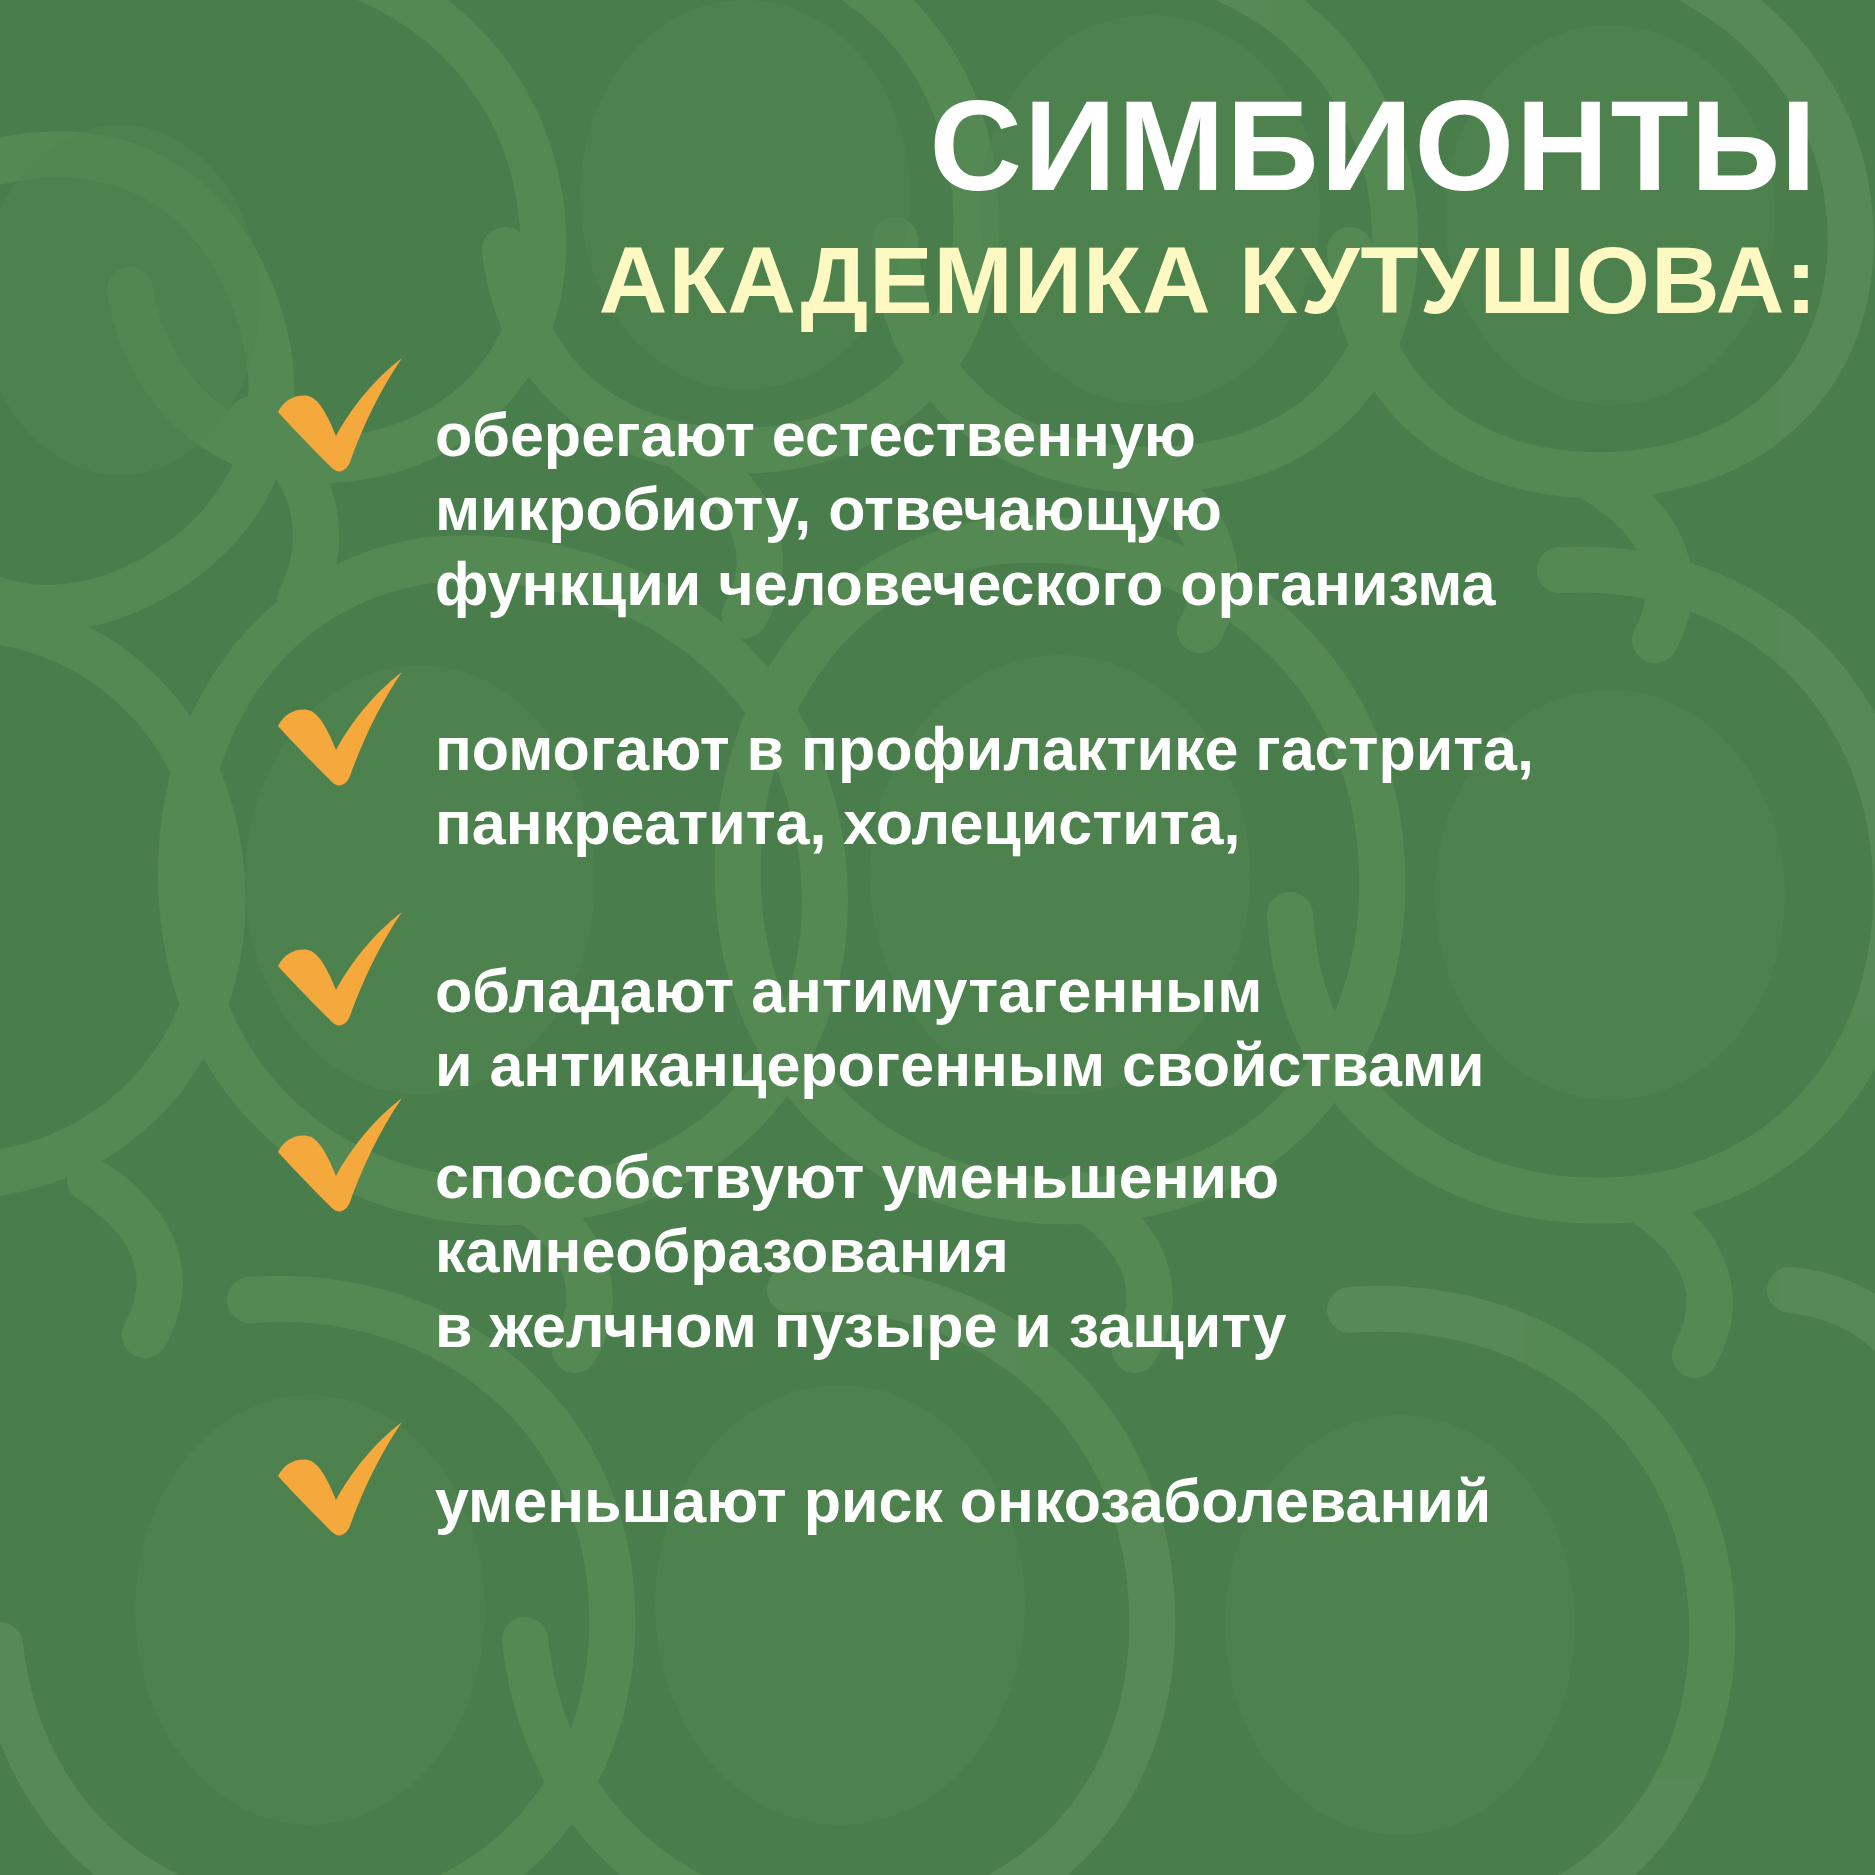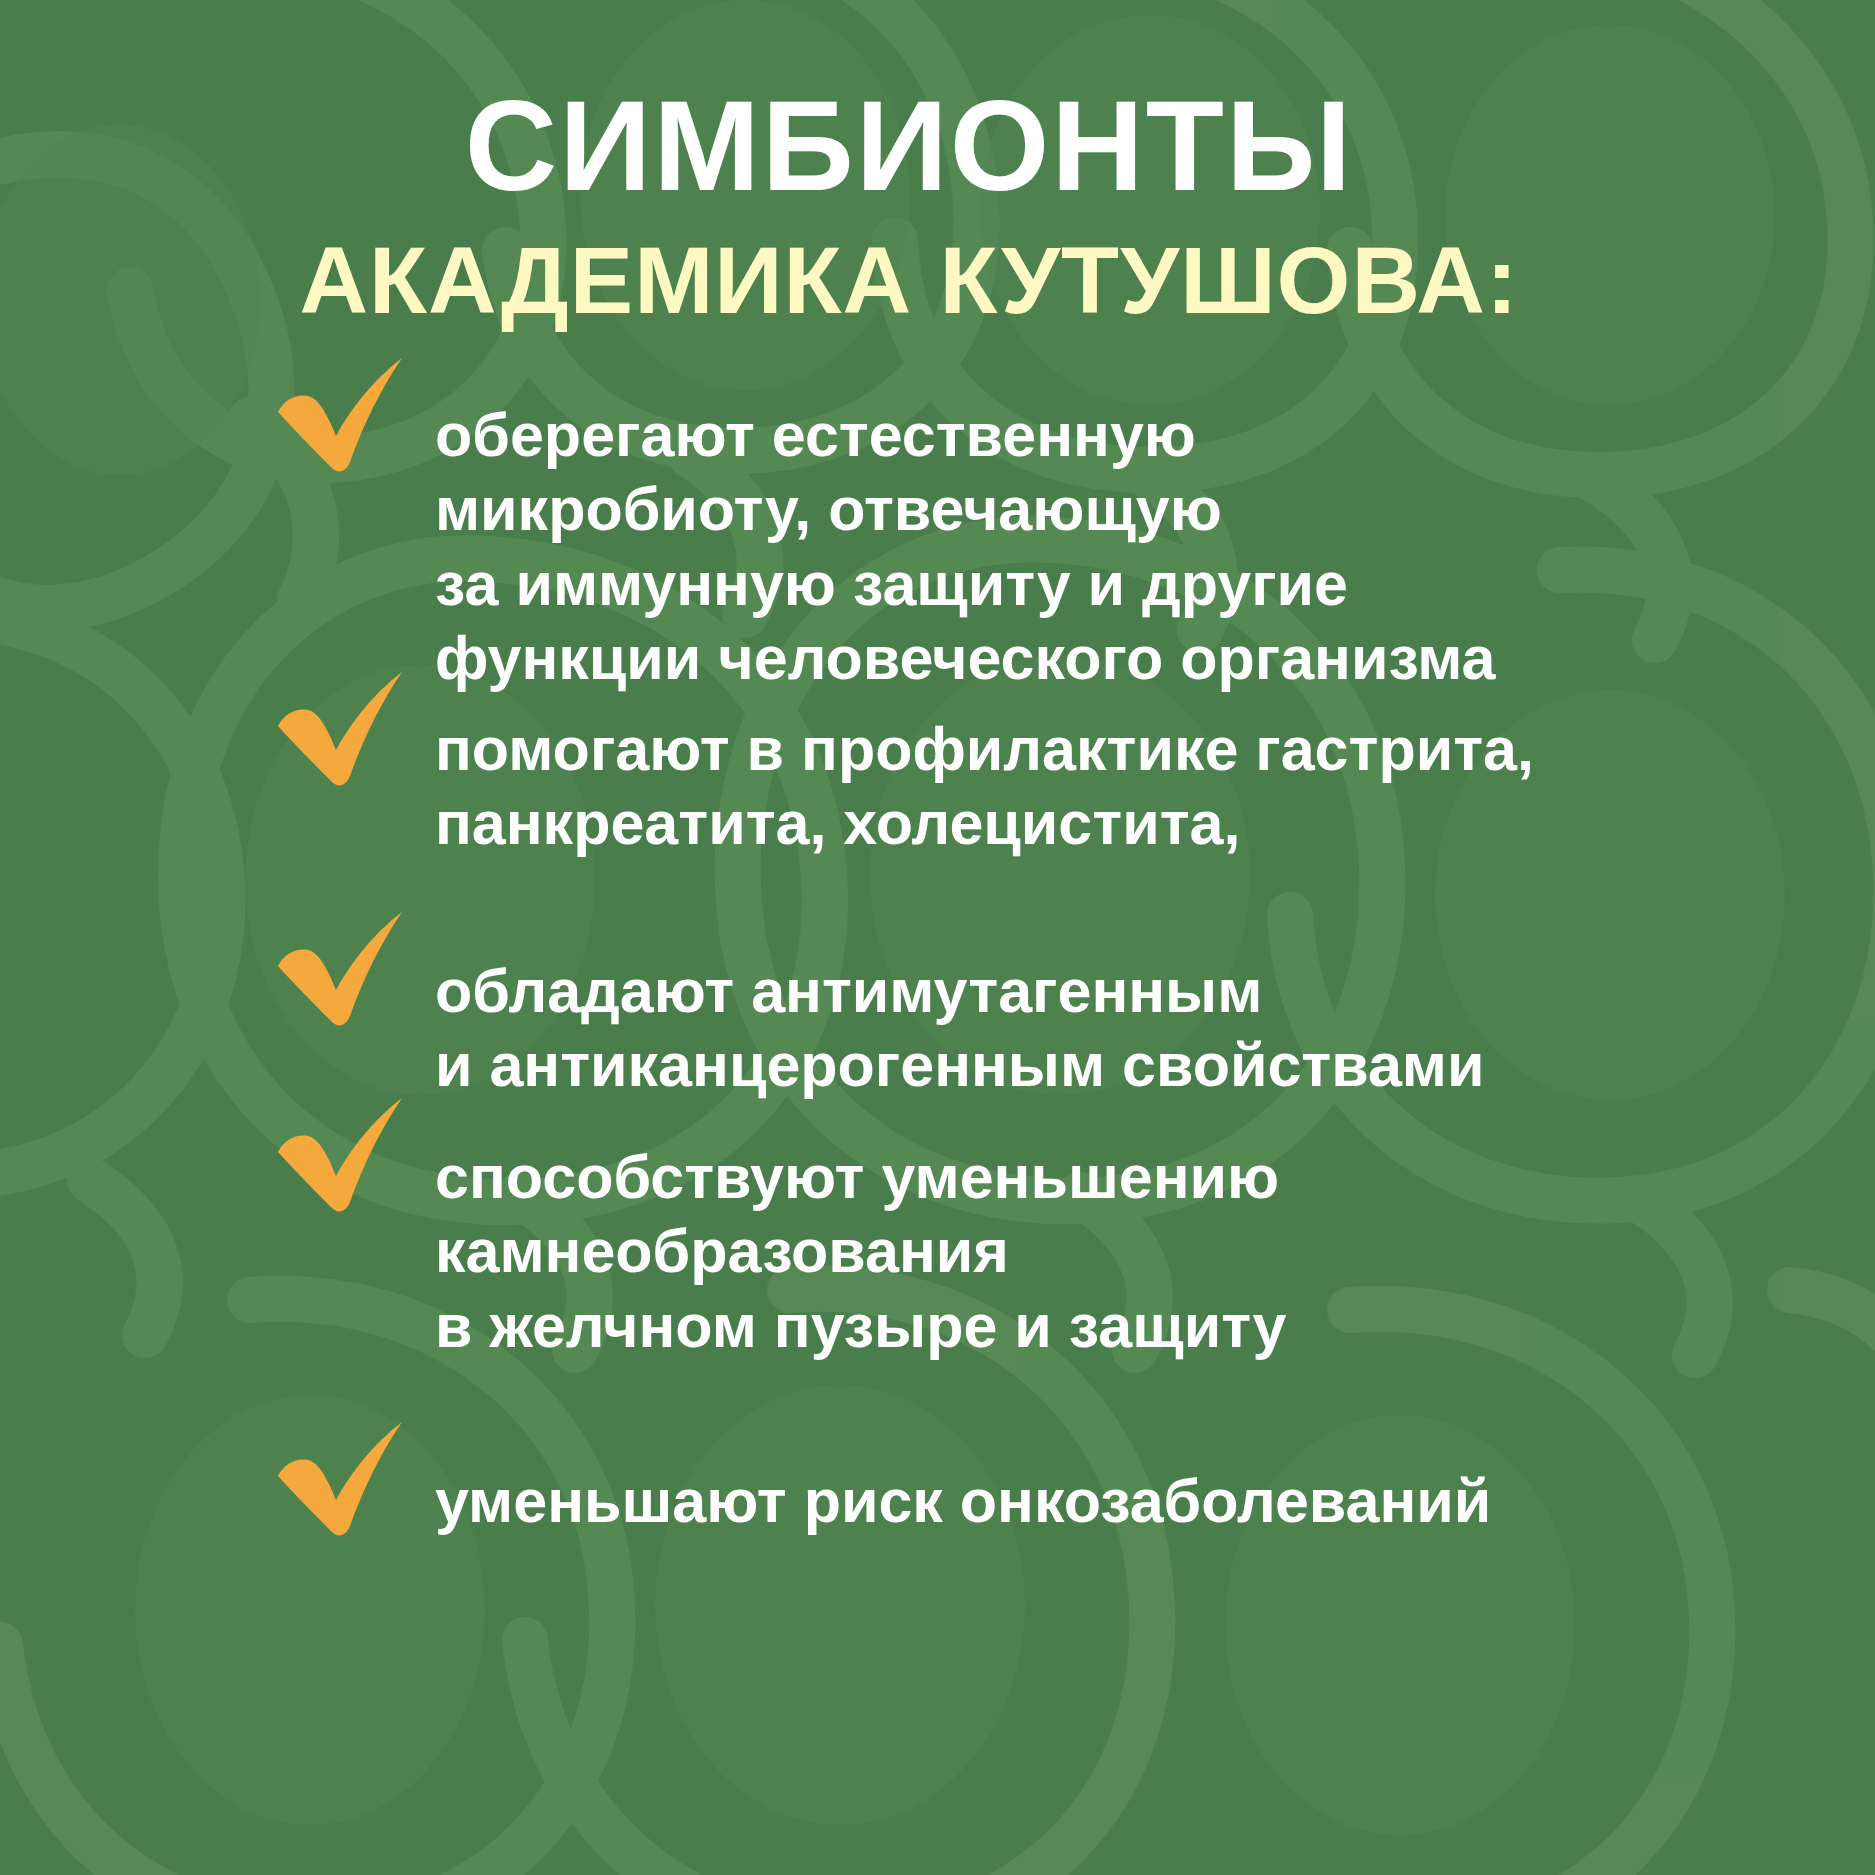--- a/index.html
+++ b/index.html
@@ -33,21 +33,21 @@
     height:1875px;
     pointer-events:none;
   }
 
   
   .title-block {
     position:absolute;
     top:82px;
     left:0;
     width:1818px;
-    text-align:center;
+    text-align:right;
     z-index:5;
   }
 
   .title-line-1 {
     font-size:128px;
     font-weight:bold;
     color:#ffffff;
     letter-spacing:2px;
     line-height:1.0;
     white-space:nowrap;
@@ -169,21 +169,20 @@
 
   <div class="list">
 
     <div class="bullet" id="item-1">
       <svg class="check-icon" viewBox="0 0 140 130" aria-hidden="true">
         <path d="M8 64 C14 52 26 46 38 48 C47 50 53 60 60 74 L66 88 C80 62 103 32 132 10 C110 42 92 80 80 114 C76 124 68 126 62 120 C48 106 26 84 8 64 Z" fill="#f5a83c"></path>
       </svg>
       <div class="bullet-text">
         <span class="ln">оберегают естественную</span>
         <span class="ln">микробиоту, отвечающую</span>
-        <span class="ln">за иммунную защиту и другие</span>
         <span class="ln">функции человеческого организма</span>
       </div>
     </div>
 
     <div class="bullet" id="item-2">
       <svg class="check-icon" viewBox="0 0 140 130" aria-hidden="true">
         <path d="M8 64 C14 52 26 46 38 48 C47 50 53 60 60 74 L66 88 C80 62 103 32 132 10 C110 42 92 80 80 114 C76 124 68 126 62 120 C48 106 26 84 8 64 Z" fill="#f5a83c"></path>
       </svg>
       <div class="bullet-text">
         <span class="ln">помогают в профилактике гастрита,</span>

